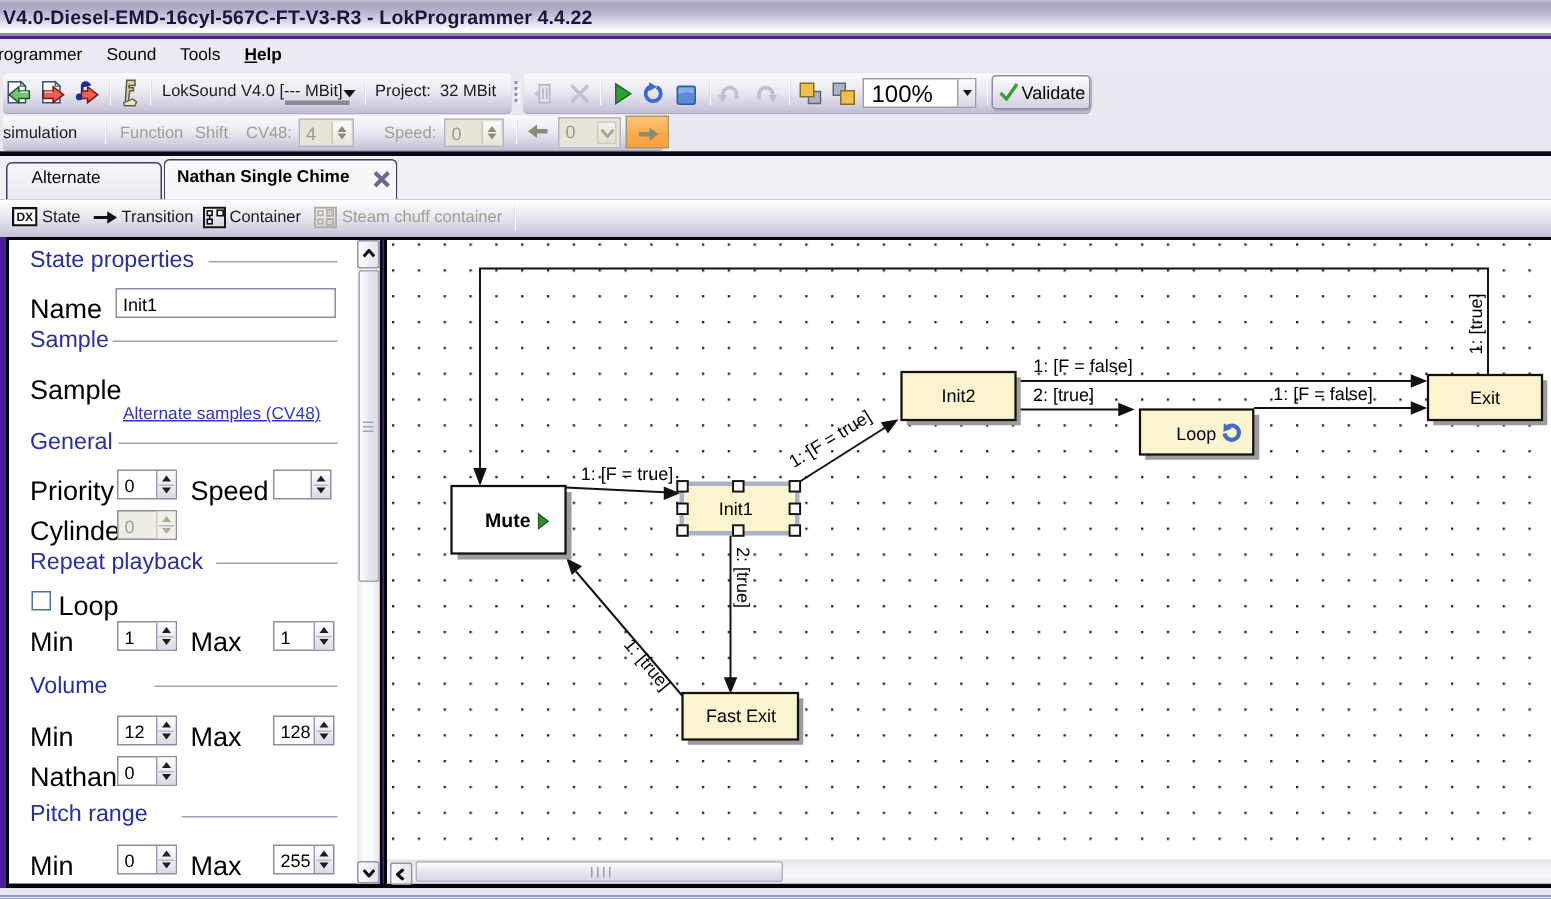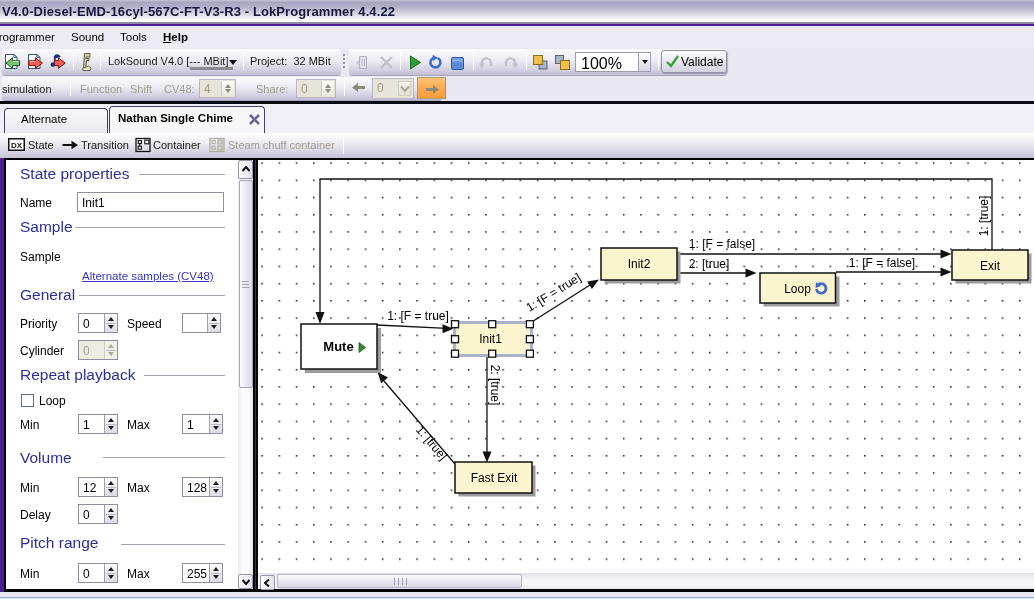--- a/index.html
+++ b/index.html
@@ -60,21 +60,21 @@
 #pborder-right { left:253px; top:158px; width:1.5px; height:433px; background:#050508; }
 #cborder-mid { left:256px; top:158px; width:1.5px; height:433px; background:#050508; }
 #cborder-bottom { left:4px; top:589px; width:1030px; height:2.5px; background:#050508; }
 #bottomstrip1 { left:0; top:591.5px; width:1034px; height:5.5px; background:#e7e6ee; }
 #bottomstrip2 { left:0; top:596.5px; width:1034px; height:1.5px; background:#8fa9cb; }
 #bottomstrip3 { left:0; top:598px; width:1034px; height:1px; background:#d6e4f6; }
 
 
 #panel { left:6px; top:160px; width:247px; height:429px; background:#ffffff; overflow:hidden; }
 .phead { position:absolute; left:14px; font-size:15.5px; color:#2b2f9d; white-space:nowrap; }
-.plabel { position:absolute; left:14px; font-size:12px; color:#000;text-align:center; }
+.plabel { position:absolute; left:14px; font-size:18px; color:#000;text-align:center; }
 .ptext { position:absolute; border:1px solid #8e8ea0; background:#fff; font-size:12px; color:#000; padding:3px 0 0 4px; }
 
 .spin { position:absolute; width:40px; height:20px; border:1px solid #8e8ea0; background:#fff; }
 .spin .v { position:absolute; left:4px; top:3px; font-size:12px; color:#000; }
 .spin .b { position:absolute; right:0px; top:0px; width:13px; height:18px;
   background:linear-gradient(180deg,#fdfdfe,#dcdbe5); border-left:1px solid #9e9dae; }
 .spin .b i { position:absolute; left:3px; width:0; height:0; border-left:3.5px solid transparent; border-right:3.5px solid transparent; }
 .spin .b i.u { top:3px; border-bottom:4.5px solid #1c1c1c; }
 .spin .b i.d { bottom:3px; border-top:4.5px solid #1c1c1c; }
 .spin .b:after { content:""; position:absolute; left:1px; right:1px; top:8.5px; height:1px; background:#b8b7c4; }
@@ -221,21 +221,21 @@
     <div id="tb2icons">
       <div class="tlabel" style="left:2px;top:7px;">simulation</div>
       <div class="tsep" style="left:70px;top:4px;height:16px;"></div>
       <div class="tlabel dis" style="left:80px;top:7px;">Function</div>
       <div class="tlabel dis" style="left:130px;top:7px;text-align:right;">Shift</div>
       <div class="tlabel dis" style="left:164px;top:7px;text-align:right;">CV48:</div>
       <div class="dspin" style="left:199px;top:3px;width:37px;height:19px;">
           <span class="val">4</span>
           <span class="spinbtns"></span>
         </div>
-      <div class="tlabel dis" style="left:256px;top:7px;">Share:</div>
+      <div class="tlabel dis" style="left:256px;top:7px;">Speed:</div>
       <div class="dspin" style="left:296px;top:3px;width:40px;height:19px;">
           <span class="val">0</span>
           <span class="spinbtns"></span>
         </div>
       <div class="tsep" style="left:344px;top:4px;height:16px;"></div>
       <svg class="ticon" style="left:350px;top:3px;" viewBox="0 0 17 17">
         <path d="M15 7 L8 7 L8 4 L2 8.5 L8 13 L8 10 L15 10 Z" fill="#8b8b7a"></path>
       </svg>
       <div class="dspin" style="left:372px;top:2px;width:42px;height:21px;">
         <span class="val">0</span>
@@ -374,21 +374,21 @@
         </span>
       </div>
     <div class="plabel" style="left:121px;top:320.5px;">Max</div>
     <div class="spin" style="left:176px;top:317px;width:41px;">
         <span class="v">128</span>
         <span class="b">
           <i class="u"></i>
           <i class="d"></i>
         </span>
       </div>
-    <div class="plabel" style="top:347.5px;">Delay</div>
+    <div class="plabel" style="top:347.5px;">Nathan</div>
     <div class="spin" style="left:72px;top:344px;">
         <span class="v">0</span>
         <span class="b">
           <i class="u"></i>
           <i class="d"></i>
         </span>
       </div>
 
     <div class="phead" style="top:374px;">Pitch range</div>
     <div class="abs" style="left:115px;top:383.5px;width:104px;height:1px;background:#a2a1b4;"></div>

